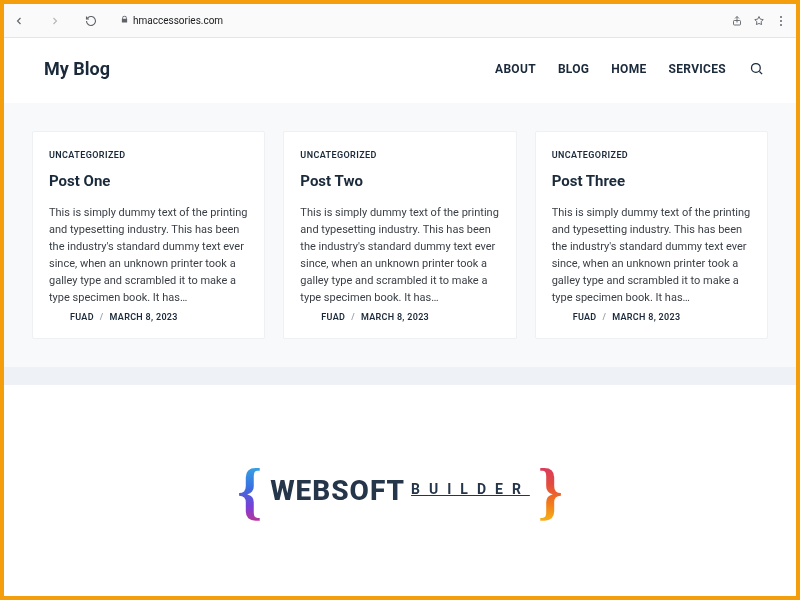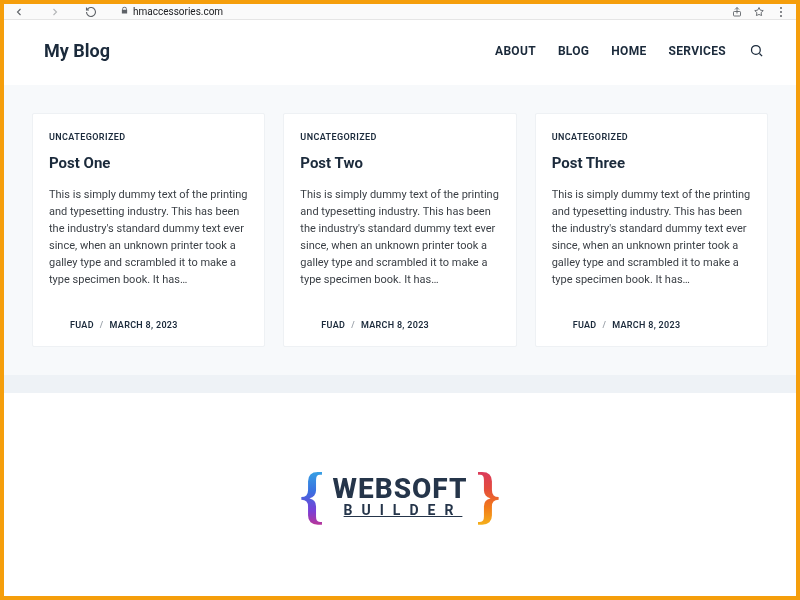--- a/index.html
+++ b/index.html
@@ -6,21 +6,21 @@
   html, body { width: 800px; height: 600px; font-family: -apple-system, BlinkMacSystemFont, "Segoe UI", Roboto, Helvetica, Arial, sans-serif; }
   .frame {
     width: 800px; height: 600px;
     border: 4px solid #f59e0b;
     background: #fff;
     display: flex; flex-direction: column;
     overflow: hidden;
   }
   
   .chrome-bar {
-    height: 16px;
+    height: 34px;
     background: #fafafa;
     border-bottom: 1px solid #e5e5e5;
     display: flex; align-items: center;
     padding: 0 8px;
     gap: 22px;
     font-size: 10px;
     color: #5f6368;
   }
   .chrome-arrow, .chrome-reload, .chrome-star, .chrome-share, .chrome-dots {
     display: inline-flex; align-items: center; justify-content: center;
@@ -89,21 +89,21 @@
     color: #1b2a3b;
     margin-bottom: 12px;
   }
   .post-title {
     font-size: 15px; font-weight: 700; color: #1b2a3b;
     margin-bottom: 14px;
     cursor: pointer;
   }
   .excerpt {
     font-size: 11px; line-height: 1.55; color: #3a3f45;
-    margin-bottom: 32px;
+    margin-bottom: 6px;
   }
   .meta {
     font-size: 9px; font-weight: 600; color: #1b2a3b; letter-spacing: 0.3px;
     display: flex; align-items: center; gap: 6px; margin-left: 21px;
   }
   .meta .sep { color: #9aa1a9; }
 
   .band {
     height: 18px;
     background: #eef2f6;
@@ -124,21 +124,21 @@
   }
   .brace-left {
     background: linear-gradient(180deg, #34b5e5 0%, #3a6fe0 45%, #7a3fd6 75%, #c2338f 100%);
     -webkit-background-clip: text; background-clip: text; color: transparent;
   }
   .brace-right {
     background: linear-gradient(180deg, #d6336c 0%, #e34b3d 40%, #f27b1a 70%, #f5b71a 100%);
     -webkit-background-clip: text; background-clip: text; color: transparent;
   }
   .logo-text {
-    display: flex; flex-direction: column; align-items: center;
+    display: flex; flex-direction: row; align-items: center;
     color: #25354a;
     padding: 0 2px;
     justify-content: flex-end;
   }
   .logo-line1 {
     font-size: 28px; font-weight: 800; letter-spacing: 1px;
   }
   .logo-line2 {
     font-size: 14px; font-weight: 700; letter-spacing: 9px;
     margin-top: -3px; margin-left: 6px; text-decoration: underline;

